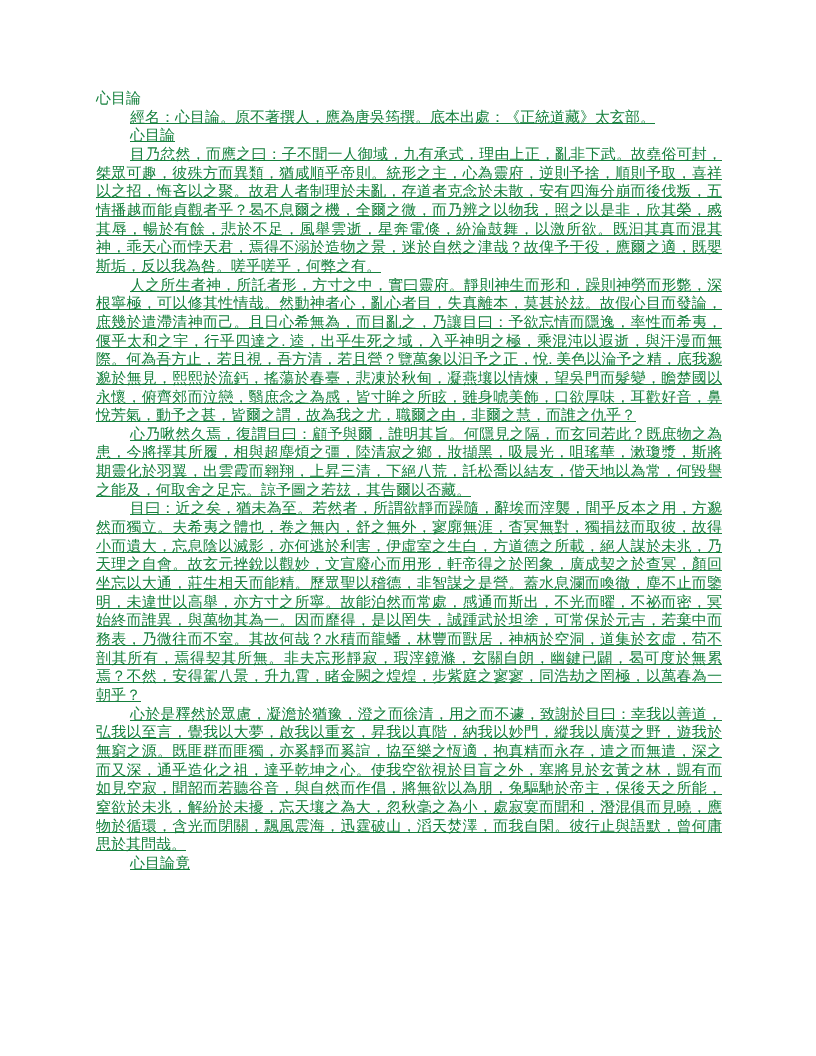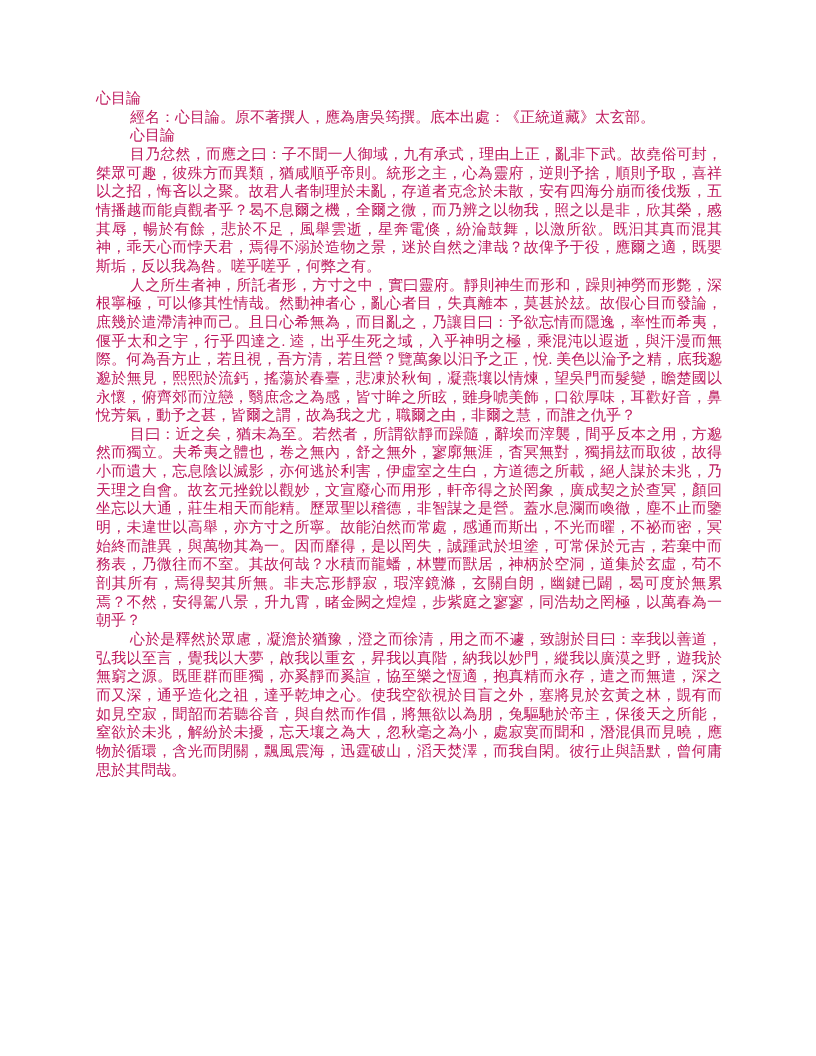--- a/index.html
+++ b/index.html
@@ -11,41 +11,44 @@
     position: relative;
     width: 816px;
     height: 1056px;
     background: #ffffff;
     overflow: hidden;
     box-sizing: border-box;
     padding: 89px 94px 0 96px;
     font-family: "Liberation Serif", "DejaVu Serif", serif;
     font-size: 15px;
     line-height: 18.65px;
-    color: #be185d;
+    color: #15803d;
   }
   .page p {
     margin: 0;
     padding: 0;
     text-align: justify;
     text-justify: inter-ideograph;
     word-break: break-all;
     overflow-wrap: break-word;
   }
   p.title-line {
     text-indent: 0;
   }
   p.indented {
     text-indent: 34px;
+    text-decoration: underline;
   }
 </style>
 </head>
 <body>
 
 <div class="page">
   <p class="title-line">心目論</p>
   <p class="indented">經名：心目論。原不著撰人，應為唐吳筠撰。底本出處：《正統道藏》太玄部。</p>
   <p class="indented">心目論</p>
   <p class="indented">目乃忿然，而應之曰：子不聞一人御域，九有承式，理由上正，亂非下武。故堯俗可封，桀眾可趣，彼殊方而異類，猶咸順乎帝則。統形之主，心為靈府，逆則予捨，順則予取，喜祥以之招，悔吝以之聚。故君人者制理於未亂，存道者克念於未散，安有四海分崩而後伐叛，五情播越而能貞觀者乎？曷不息爾之機，全爾之微，而乃辨之以物我，照之以是非，欣其榮，慼其辱，暢於有餘，悲於不足，風舉雲逝，星奔電倏，紛淪鼓舞，以激所欲。既汩其真而混其神，乖天心而悖天君，焉得不溺於造物之景，迷於自然之津哉？故俾予于役，應爾之適，既嬰斯垢，反以我為咎。嗟乎嗟乎，何弊之有。</p>
   <p class="indented">人之所生者神，所託者形，方寸之中，實曰靈府。靜則神生而形和，躁則神勞而形斃，深根寧極，可以修其性情哉。然動神者心，亂心者目，失真離本，莫甚於玆。故假心目而發論，庶幾於遣滯清神而己。且日心希無為，而目亂之，乃讓目曰：予欲忘情而隱逸，率性而希夷，偃乎太和之宇，行乎四達之. 逵，出乎生死之域，入乎神明之極，乘混沌以遐逝，與汗漫而無際。何為吾方止，若且視，吾方清，若且營？覽萬象以汩予之正，悅. 美色以淪予之精，底我邈邈於無見，熙熙於流鈣，搖蕩於春臺，悲凍於秋甸，凝燕壤以情煉，望吳門而髮變，瞻楚國以永懷，俯齊郊而泣戀，翳庶念之為感，皆寸眸之所眩，雖身唬美飾，口欲厚味，耳歡好音，鼻悅芳氣，動予之甚，皆爾之謂，故為我之尤，職爾之由，非爾之慧，而誰之仇乎？</p>
+  <p class="indented">心乃啾然久焉，復謂目曰：顧予與爾，誰明其旨。何隱見之隔，而玄同若此？既庶物之為患，今將擇其所履，相與超塵煩之彊，陸清寂之鄉，妝擷黑，吸晨光，咀瑤華，漱瓊漿，斯將期靈化於羽翼，出雲霞而翱翔，上昇三清，下絕八荒，託松喬以結友，偕天地以為常，何毀譽之能及，何取舍之足忘。諒予圖之若玆，其告爾以否藏。</p>
   <p class="indented">目曰：近之矣，猶未為至。若然者，所謂欲靜而躁隨，辭埃而滓襲，間乎反本之用，方邈然而獨立。夫希夷之體也，卷之無內，舒之無外，寥廓無涯，杳冥無對，獨捐玆而取彼，故得小而遺大，忘息陰以滅影，亦何逃於利害，伊虛室之生白，方道德之所載，絕人謀於未兆，乃天理之自會。故玄元挫銳以觀妙，文宣廢心而用形，軒帝得之於罔象，廣成契之於查冥，顏回坐忘以大通，莊生相天而能精。歷眾聖以稽德，非智謀之是營。蓋水息瀾而喚徹，塵不止而鑒明，未違世以高舉，亦方寸之所寧。故能泊然而常處，感通而斯出，不光而曜，不祕而密，冥始終而誰異，與萬物其為一。因而靡得，是以罔失，誠踵武於坦塗，可常保於元吉，若棄中而務表，乃微往而不室。其故何哉？水積而龍蟠，林豐而獸居，神柄於空洞，道集於玄虛，苟不剖其所有，焉得契其所無。非夫忘形靜寂，瑕滓鏡滌，玄關自朗，幽鍵已闢，曷可度於無累焉？不然，安得駕八景，升九霄，睹金闕之煌煌，步紫庭之寥寥，同浩劫之罔極，以萬春為一朝乎？</p>
   <p class="indented">心於是釋然於眾慮，凝澹於猶豫，澄之而徐清，用之而不遽，致謝於目曰：幸我以善道，弘我以至言，覺我以大夢，啟我以重玄，昇我以真階，納我以妙門，縱我以廣漠之野，遊我於無窮之源。既匪群而匪獨，亦奚靜而奚諠，協至樂之恆適，抱真精而永存，遣之而無遣，深之而又深，通乎造化之祖，達乎乾坤之心。使我空欲視於目盲之外，塞將見於玄黃之林，覬有而如見空寂，聞韶而若聽谷音，與自然而作倡，將無欲以為朋，兔驅馳於帝主，保後天之所能，窒欲於未兆，解紛於未擾，忘天壤之為大，忽秋毫之為小，處寂寞而聞和，潛混俱而見曉，應物於循環，含光而閉關，飄風震海，迅霆破山，滔天焚澤，而我自閑。彼行止與語默，曾何庸思於其問哉。</p>
+  <p class="indented">心目論竟</p>
 </div>
 
 </body></html>

